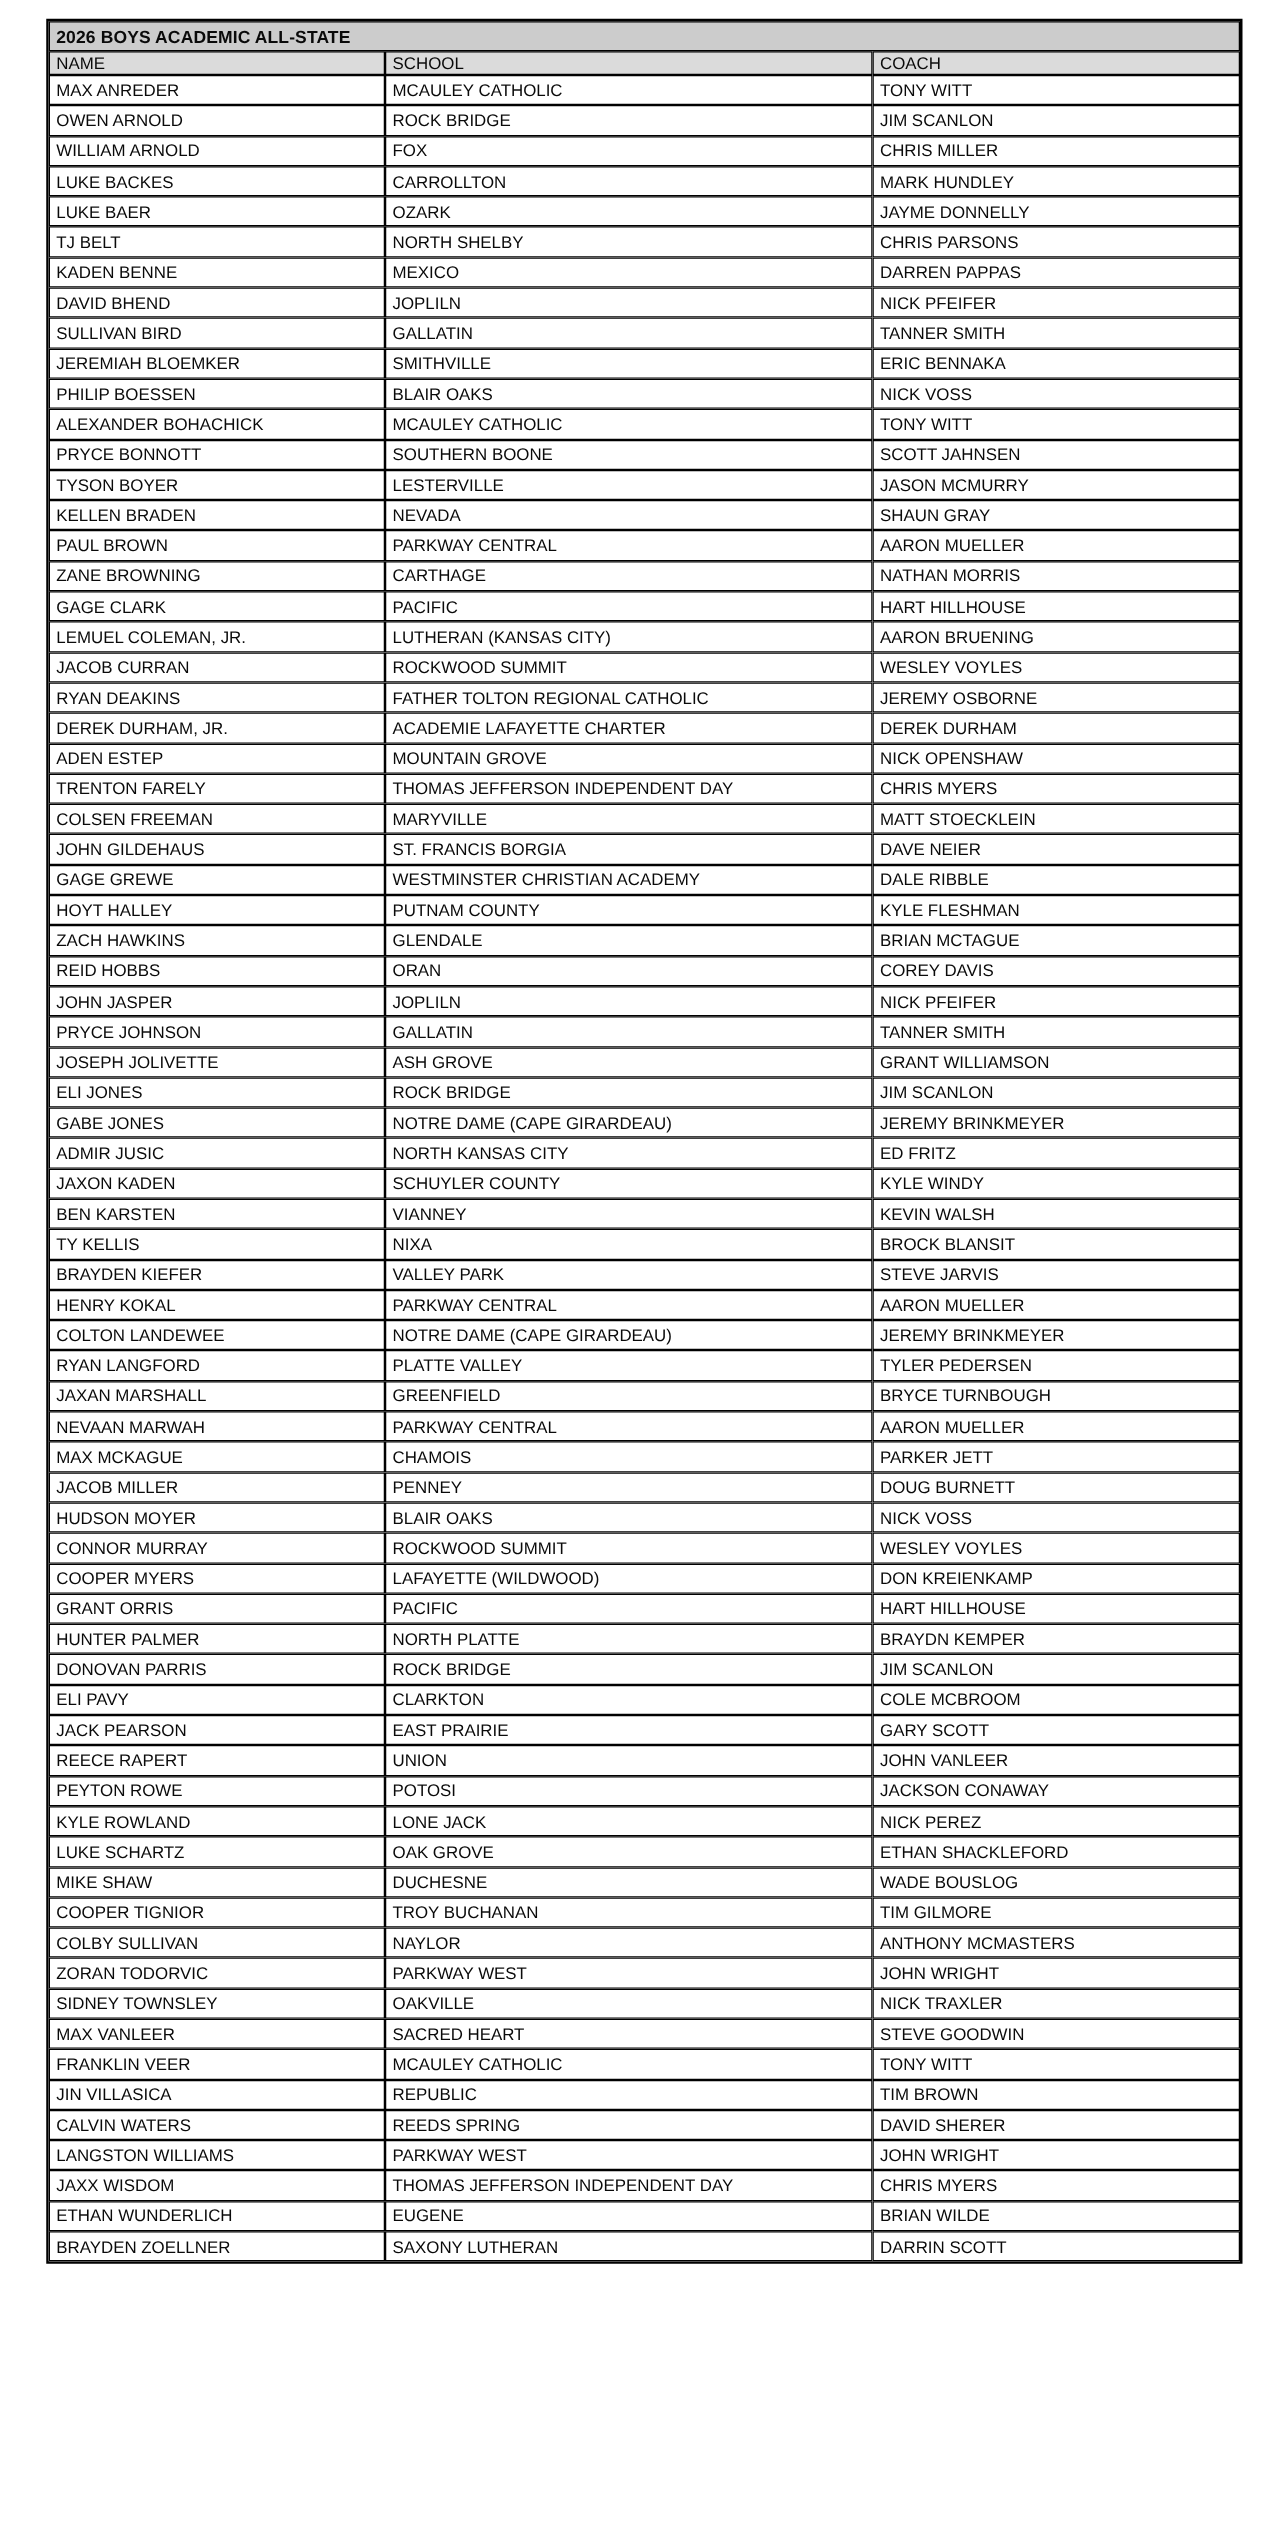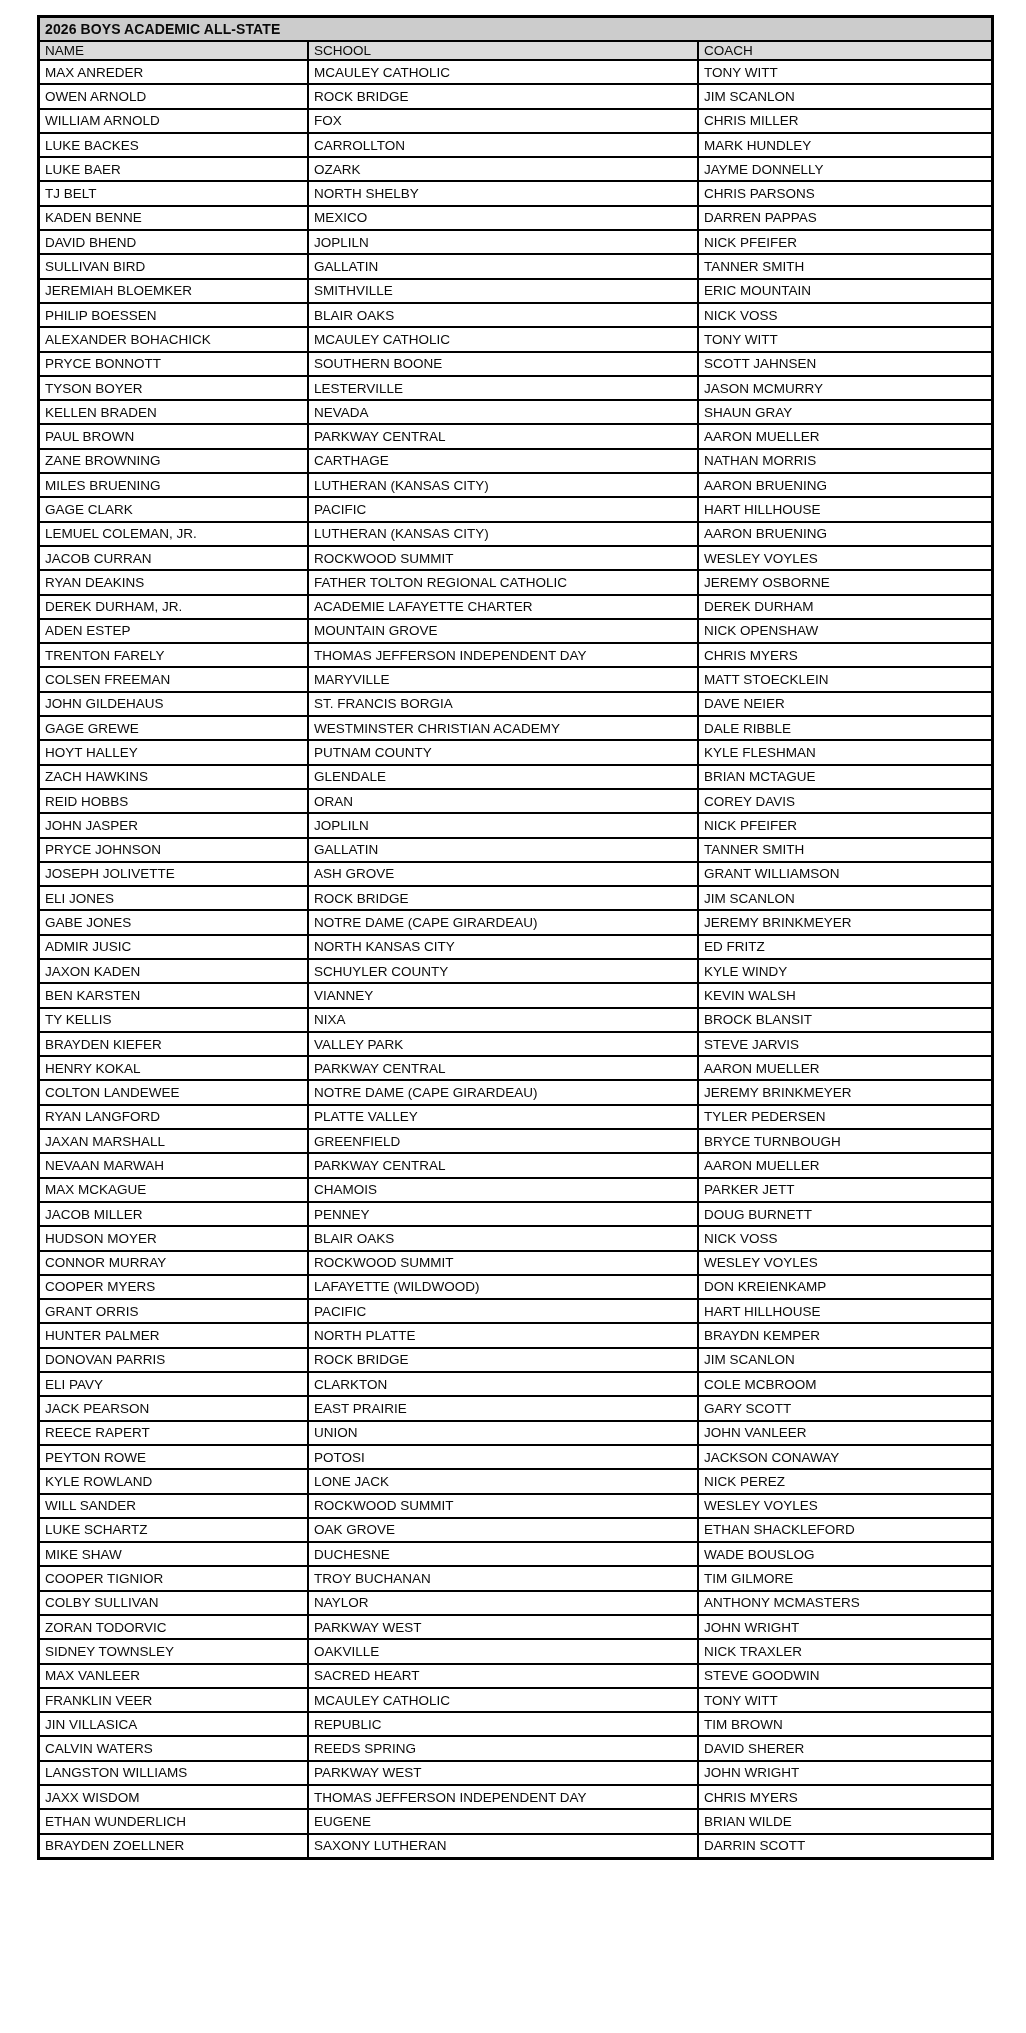--- a/index.html
+++ b/index.html
@@ -123,21 +123,21 @@
     <td>NICK PFEIFER</td>
   </tr>
         <tr>
     <td>SULLIVAN BIRD</td>
     <td>GALLATIN</td>
     <td>TANNER SMITH</td>
   </tr>
         <tr>
     <td>JEREMIAH BLOEMKER</td>
     <td>SMITHVILLE</td>
-    <td>ERIC MOUNTAIN</td>
+    <td>ERIC BENNAKA</td>
   </tr>
         <tr>
     <td>PHILIP BOESSEN</td>
     <td>BLAIR OAKS</td>
     <td>NICK VOSS</td>
   </tr>
         <tr>
     <td>ALEXANDER BOHACHICK</td>
     <td>MCAULEY CATHOLIC</td>
     <td>TONY WITT</td>
@@ -161,25 +161,20 @@
     <td>PAUL BROWN</td>
     <td>PARKWAY CENTRAL</td>
     <td>AARON MUELLER</td>
   </tr>
         <tr>
     <td>ZANE BROWNING</td>
     <td>CARTHAGE</td>
     <td>NATHAN MORRIS</td>
   </tr>
         <tr>
-    <td>MILES BRUENING</td>
-    <td>LUTHERAN (KANSAS CITY)</td>
-    <td>AARON BRUENING</td>
-  </tr>
-        <tr>
     <td>GAGE CLARK</td>
     <td>PACIFIC</td>
     <td>HART HILLHOUSE</td>
   </tr>
         <tr>
     <td>LEMUEL COLEMAN, JR.</td>
     <td>LUTHERAN (KANSAS CITY)</td>
     <td>AARON BRUENING</td>
   </tr>
         <tr>
@@ -369,25 +364,20 @@
   </tr>
         <tr>
     <td>PEYTON ROWE</td>
     <td>POTOSI</td>
     <td>JACKSON CONAWAY</td>
   </tr>
         <tr>
     <td>KYLE ROWLAND</td>
     <td>LONE JACK</td>
     <td>NICK PEREZ</td>
-  </tr>
-        <tr>
-    <td>WILL SANDER</td>
-    <td>ROCKWOOD SUMMIT</td>
-    <td>WESLEY VOYLES</td>
   </tr>
         <tr>
     <td>LUKE SCHARTZ</td>
     <td>OAK GROVE</td>
     <td>ETHAN SHACKLEFORD</td>
   </tr>
         <tr>
     <td>MIKE SHAW</td>
     <td>DUCHESNE</td>
     <td>WADE BOUSLOG</td>

